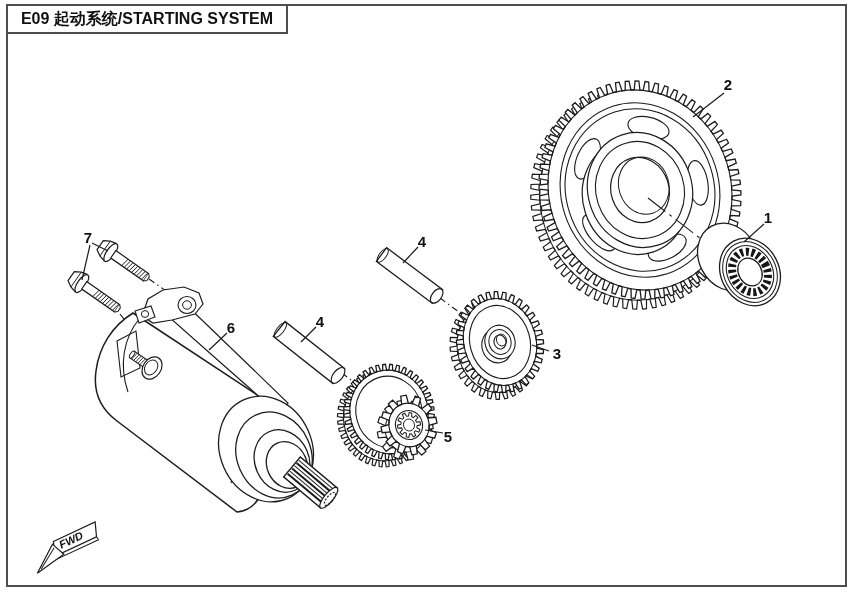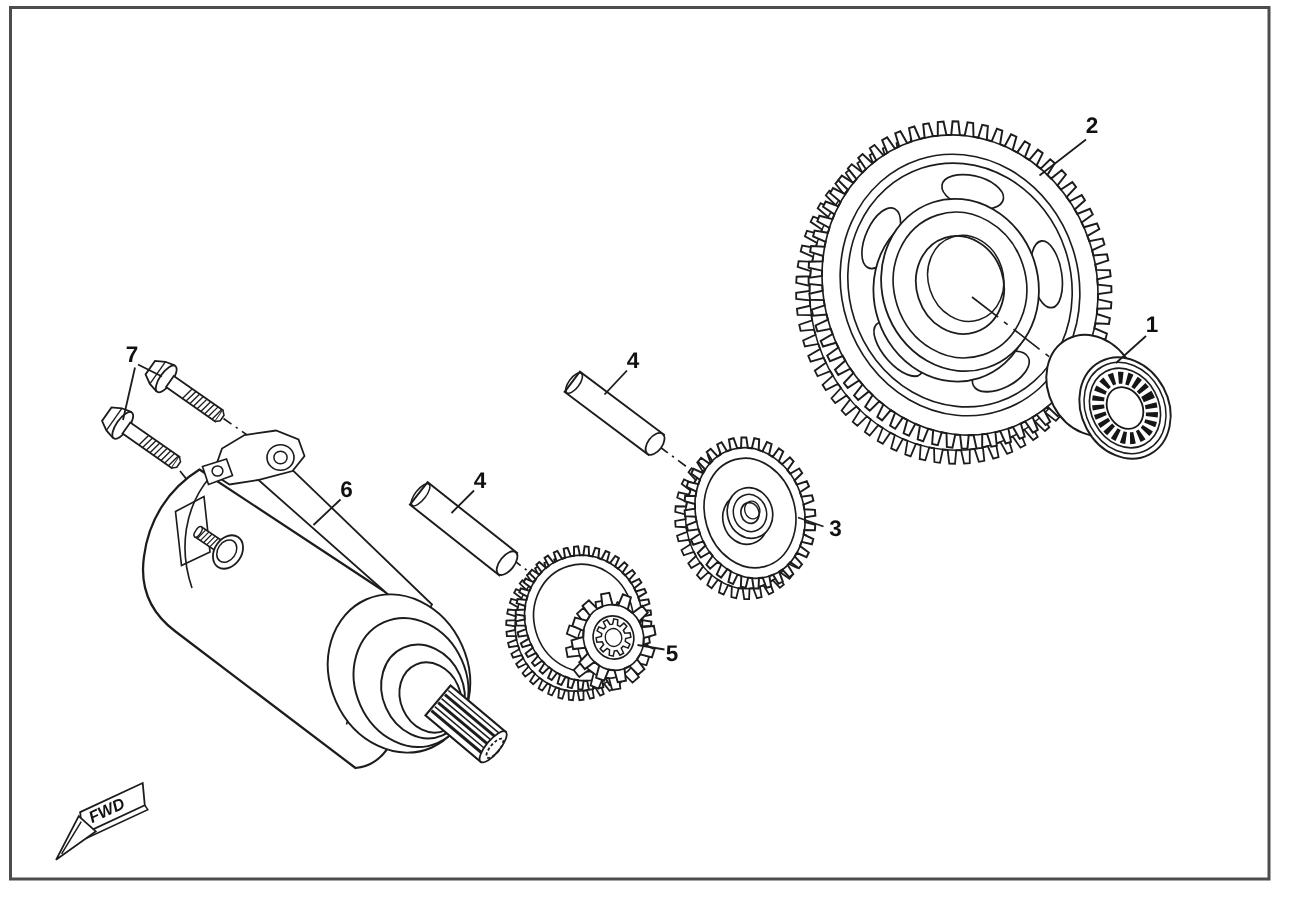--- a/index.html
+++ b/index.html
@@ -190,20 +190,23 @@
       </g>
       <g transform="translate(68 549) rotate(-25)">
         <path d="M-10 -13 L36 -13 L31 1 L-15 1 Z" fill="#fff" stroke="#1c1c1c" stroke-width="1.2"></path>
         <path d="M-15 1 L-14 4.5 L31.6 4.5 L31 1" fill="none" stroke="#1c1c1c" stroke-width="1"></path>
         <path d="M-38 9 L-12 -11 L-6 3 Z" fill="#fff" stroke="#1c1c1c" stroke-width="1.2"></path>
         <path d="M-33 7 L-12 -7" fill="none" stroke="#1c1c1c" stroke-width="1"></path>
         <text x="-6" y="-3" class="fwdtext">FWD</text>
       </g>
     </svg>
 
+  <div class="title-box">
+    <span>E09 起动系统/STARTING SYSTEM</span>
+  </div>
 
   <div class="callout c1">1</div>
   <div class="callout c2">2</div>
   <div class="callout c3">3</div>
   <div class="callout c4a">4</div>
   <div class="callout c4b">4</div>
   <div class="callout c5">5</div>
   <div class="callout c6">6</div>
   <div class="callout c7">7</div>
 </div>

